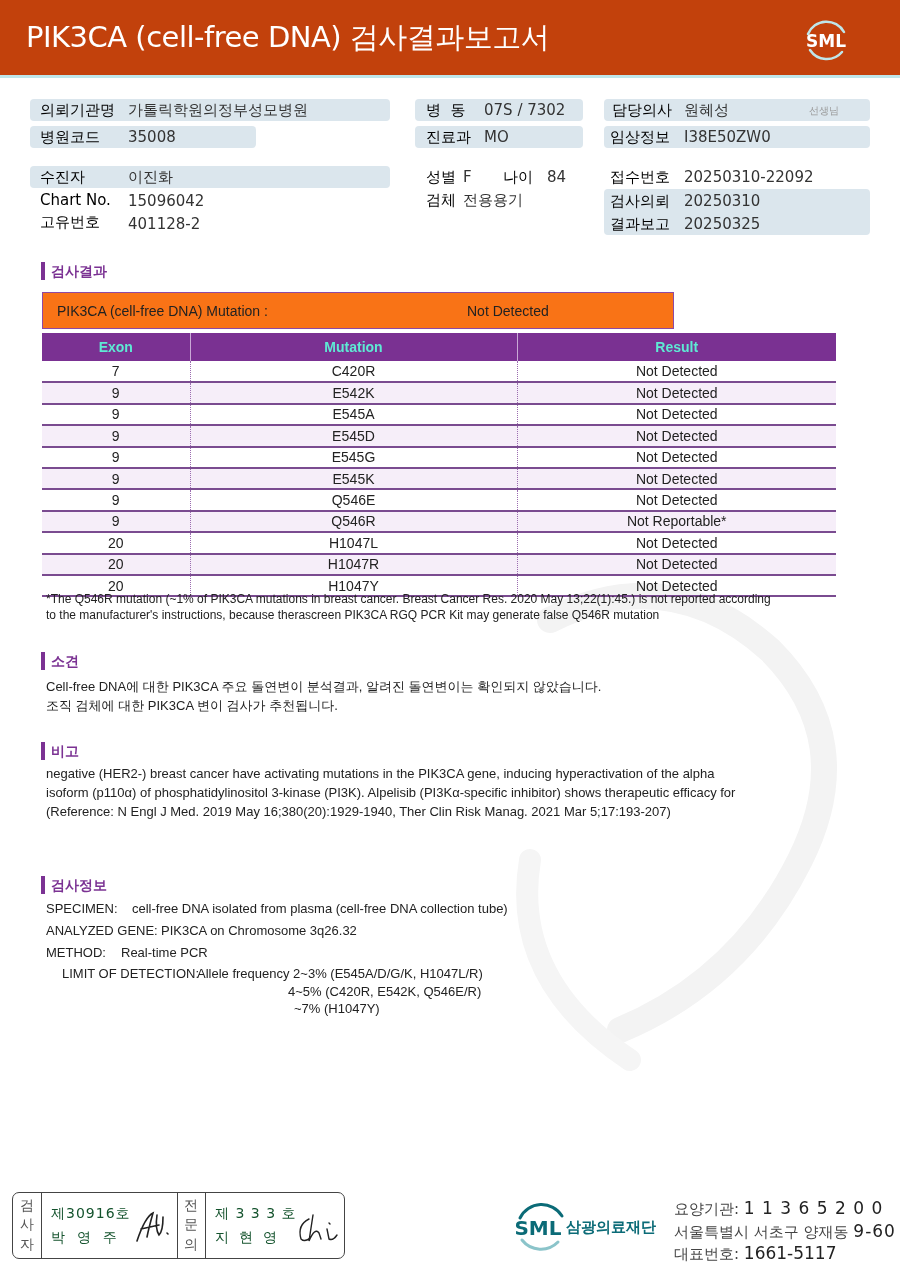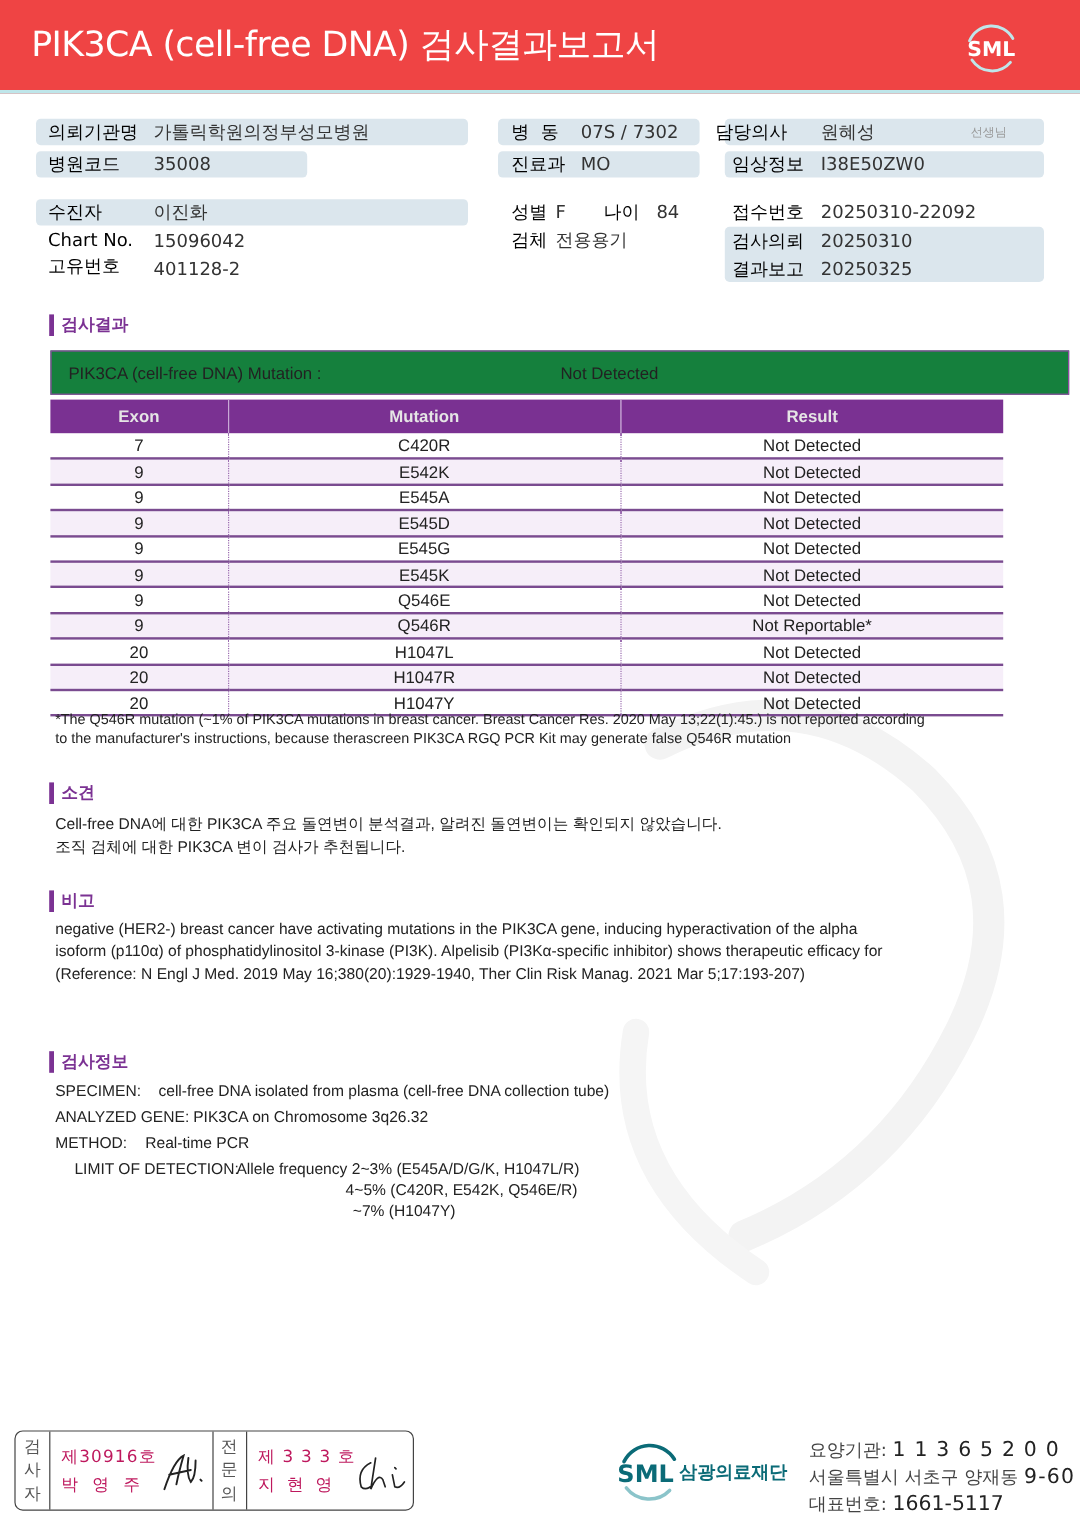--- a/index.html
+++ b/index.html
@@ -1,21 +1,21 @@
 <!DOCTYPE html>
 <html><head>
 <meta charset="utf-8">
 <style>
   * { box-sizing: border-box; margin: 0; padding: 0; }
   html, body { width: 900px; height: 1271px; background: #ffffff; overflow: hidden; }
   body { position: relative; font-family: "Liberation Sans", "DejaVu Sans", sans-serif; color: #222; }
 
   .header {
     position: absolute; left: 0; top: 0; width: 900px; height: 78px;
-    background: #ef4444; border-bottom: 3px solid #bfe6ea;
+    background: #c2410c; border-bottom: 3px solid #bfe6ea;
   }
   .header-title {
     position: absolute; left: 26px; top: 18px; color: #fff;
     font-family: "DejaVu Sans", sans-serif; font-size: 29px; letter-spacing: -0.5px;
   }
   .header-logo { position: absolute; left: 798px; top: 12px; width: 56px; height: 56px; }
 
   .watermark { position: absolute; left: 470px; top: 560px; width: 430px; height: 520px; pointer-events: none; }
 
   .pill { position: absolute; background: #dbe6ed; border-radius: 4px; height: 22px; }
@@ -25,32 +25,32 @@
   }
   .lbl { color: #000000; }
   .suffix { position: absolute; font-family: "DejaVu Sans", sans-serif; font-size: 10px; color: #999; line-height: 22px; }
 
   .sec-title {
     position: absolute; left: 41px; font-family: "DejaVu Sans", sans-serif; font-size: 14px;
     font-weight: bold; color: #7b3293; padding-left: 6px; border-left: 4px solid #7b3293; line-height: 18px;
   }
 
   .summary-box {
-    position: absolute; left: 42px; top: 292px; width: 849px; height: 37px;
-    border: 1px solid #8e4aa3; background: #15803d;
+    position: absolute; left: 42px; top: 292px; width: 632px; height: 37px;
+    border: 1px solid #8e4aa3; background: #f97316;
   }
   .summary-label { position: absolute; left: 14px; top: 10px; font-size: 14px; color: #222; }
   .summary-value { position: absolute; left: 424px; top: 10px; font-size: 14px; color: #222; }
 
   table.results {
     position: absolute; left: 42px; top: 333px; width: 794px; border-collapse: collapse;
     font-size: 14px; color: #222;
   }
   table.results th {
-    background: #7a3192; color: #e5e5e5; font-weight: bold; height: 28px; font-size: 14px;
+    background: #7a3192; color: #5eead4; font-weight: bold; height: 28px; font-size: 14px;
     border-right: 1px solid #c9a9d6;
   }
   table.results th:last-child { border-right: none; }
   table.results td {
     height: 21.4px; text-align: center; border-bottom: 2px solid #7a4b90;
     border-right: 1px dotted #9b6cb0; padding: 0;
   }
   table.results td:last-child { border-right: none; }
   table.results tr.alt td { background: #f6eef9; }
   .col-exon { width: 148px; }
@@ -65,21 +65,21 @@
   .sign-box {
     position: absolute; left: 12px; top: 1192px; width: 333px; height: 67px;
     border: 1.5px solid #444; border-radius: 7px;
   }
   .sign-vert {
     position: absolute; top: 0; height: 100%; display: flex; flex-direction: column;
     justify-content: space-around; align-items: center; font-family: "DejaVu Sans", sans-serif;
     font-size: 14px; color: #555; padding: 3px 0;
   }
   .sign-divider { position: absolute; top: 0; height: 100%; border-left: 1.5px solid #444; }
-  .sign-text { position: absolute; font-family: "DejaVu Sans", sans-serif; font-size: 14px; color: #be185d; letter-spacing: 1px; }
+  .sign-text { position: absolute; font-family: "DejaVu Sans", sans-serif; font-size: 14px; color: #14532d; letter-spacing: 1px; }
 
   .org-logo { position: absolute; left: 510px; top: 1198px; width: 60px; height: 58px; }
   .org-name { position: absolute; left: 566px; top: 1218px; font-family: "DejaVu Sans", sans-serif; font-weight: bold; font-size: 15px; color: #0b6b77; }
   .org-line { position: absolute; left: 674px; font-family: "DejaVu Sans", sans-serif; font-size: 15px; color: #444; white-space: nowrap; }
   .org-line b { font-weight: normal; color: #222; font-size: 17px; letter-spacing: 1px; }
 </style>
 </head>
 <body>
 
 <div class="header">
@@ -123,21 +123,21 @@
   <span class="val" style="left:484px;top:126px;">MO</span>
 
   <span class="lbl" style="left:426px;top:166px;">성별</span>
   <span class="val" style="left:463px;top:166px;">F</span>
   <span class="lbl" style="left:503px;top:166px;">나이</span>
   <span class="val" style="left:547px;top:166px;">84</span>
   <span class="lbl" style="left:426px;top:189px;">검체</span>
   <span class="val" style="left:463px;top:189px;">전용용기</span>
 
   <div class="pill" style="left:604px;top:99px;width:266px;"></div>
-  <span class="lbl" style="left:596px;top:99px;">담당의사</span>
+  <span class="lbl" style="left:612px;top:99px;">담당의사</span>
   <span class="val" style="left:684px;top:99px;">원혜성</span>
   <span class="suffix" style="left:809px;top:100px;">선생님</span>
 
   <div class="pill" style="left:604px;top:126px;width:266px;"></div>
   <span class="lbl" style="left:610px;top:126px;">임상정보</span>
   <span class="val" style="left:684px;top:126px;">I38E50ZW0</span>
 
   <span class="lbl" style="left:610px;top:166px;">접수번호</span>
   <span class="val" style="left:684px;top:166px;">20250310-22092</span>
 

